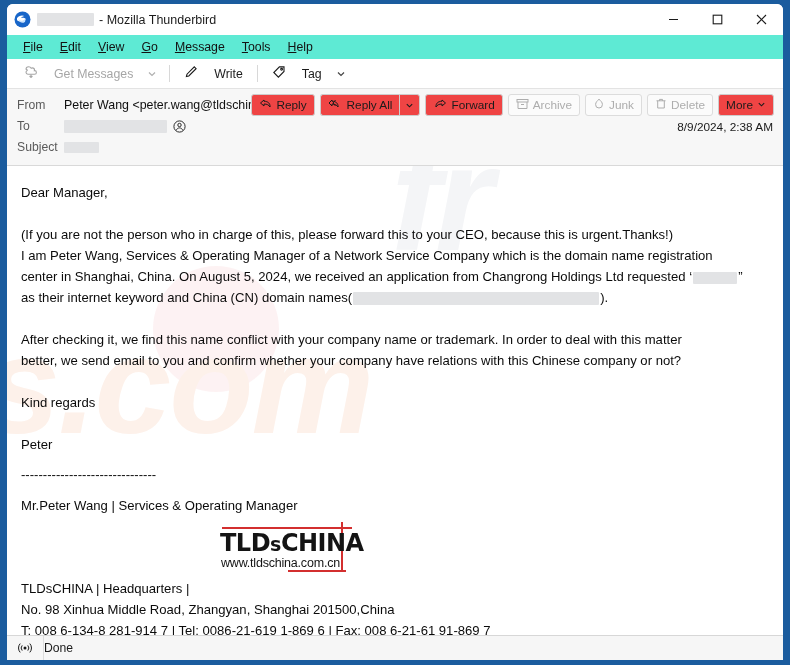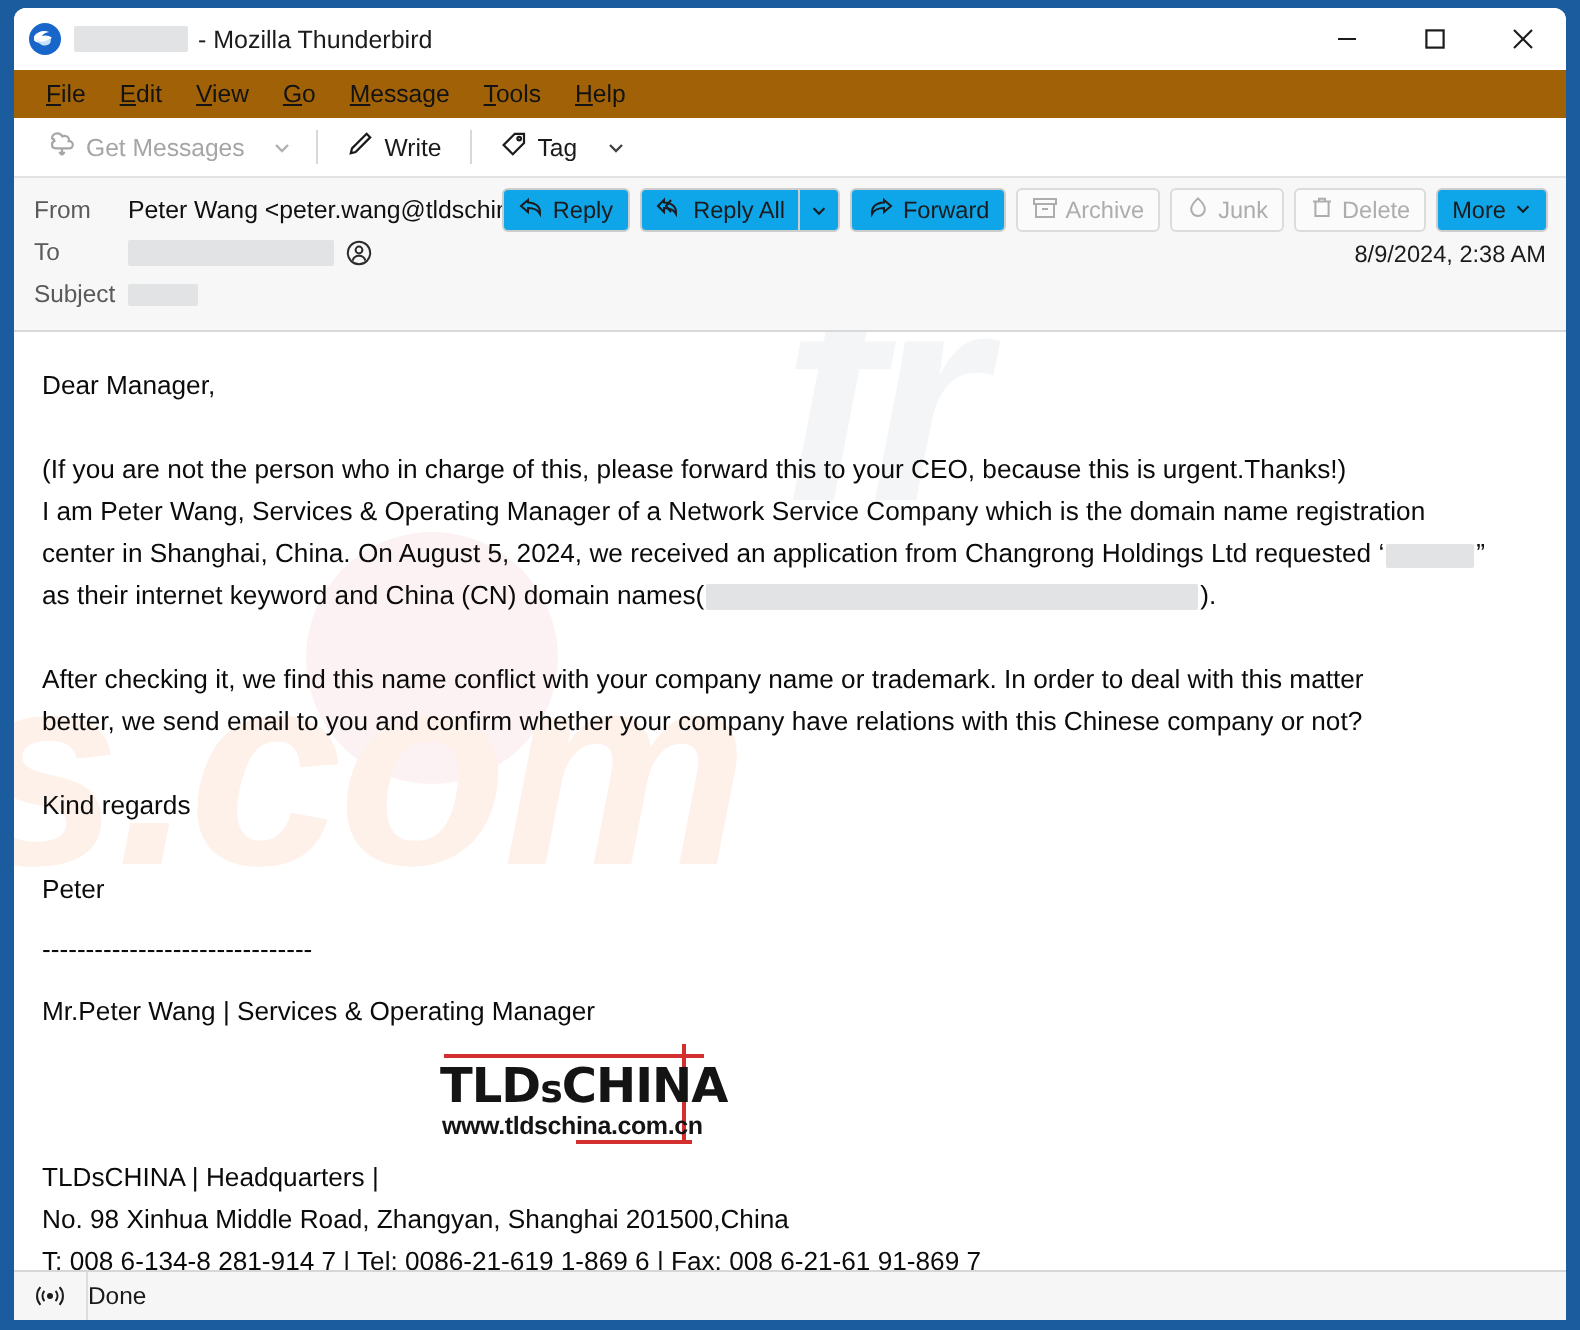--- a/index.html
+++ b/index.html
@@ -62,21 +62,21 @@
   }
   .win-btn {
     width: 44px; height: 31px;
     display: flex; align-items: center; justify-content: center;
     color: #1b1b1b;
   }
 
   
   .menubar {
     height: 24px;
-    background: #a16207;
+    background: #5eead4;
     display: flex;
     align-items: center;
     padding-left: 8px;
     flex: 0 0 auto;
   }
   .menu-item {
     font-size: 12.3px;
     color: #131313;
     padding: 2px 9px 2px 8px;
     white-space: nowrap;
@@ -87,21 +87,21 @@
   .toolbar {
     height: 29px;
     background: #ffffff;
     display: flex;
     align-items: center;
     padding-left: 10px;
     gap: 2px;
     flex: 0 0 auto;
   }
   .tbar-btn {
-    display: flex; align-items: center; gap: 5px;
+    display: flex; align-items: center; gap: 16px;
     font-size: 12.3px;
     color: #1b1b1b;
     padding: 3px 7px;
     border-radius: 3px;
     white-space: nowrap;
   }
   .tbar-btn.disabled { color: #a6a6a6; }
   .tbar-sep {
     width: 1px; height: 17px;
     background: #d8d8d8;
@@ -165,21 +165,21 @@
     display: flex;
     align-items: center;
     gap: 5px;
   }
   .act-btn {
     display: flex; align-items: center; gap: 4px;
     height: 22px;
     padding: 0 7px;
     font-size: 11.8px;
     color: #1b1b1b;
-    background: #0ea5e9;
+    background: #ef4444;
     border: 1px solid #cdcdcd;
     border-radius: 3px;
     white-space: nowrap;
   }
   .act-btn.disabled { color: #adadad; border-color: #dcdcdc; background: #fbfbfb; }
   .act-group {
     display: flex;
     align-items: flex-end;
   }
   .act-group .act-btn:first-child { border-radius: 3px 0 0 3px; border-right: none; }
@@ -291,21 +291,20 @@
     line-height: 1;
   }
   .logo-text .sm { font-size: 19px; }
   .logo-url {
     position: absolute;
     left: 11px; top: 36px;
     font-family: "Liberation Sans", sans-serif;
     font-size: 12.5px;
     color: #141414;
     letter-spacing: -0.2px;
-    font-weight: bold;
   }
   .logo-underline {
     position: absolute;
     left: 78px; top: 50px;
     width: 58px; height: 2px;
     background: #d32f2f;
   }
 
   
   .statusbar {

